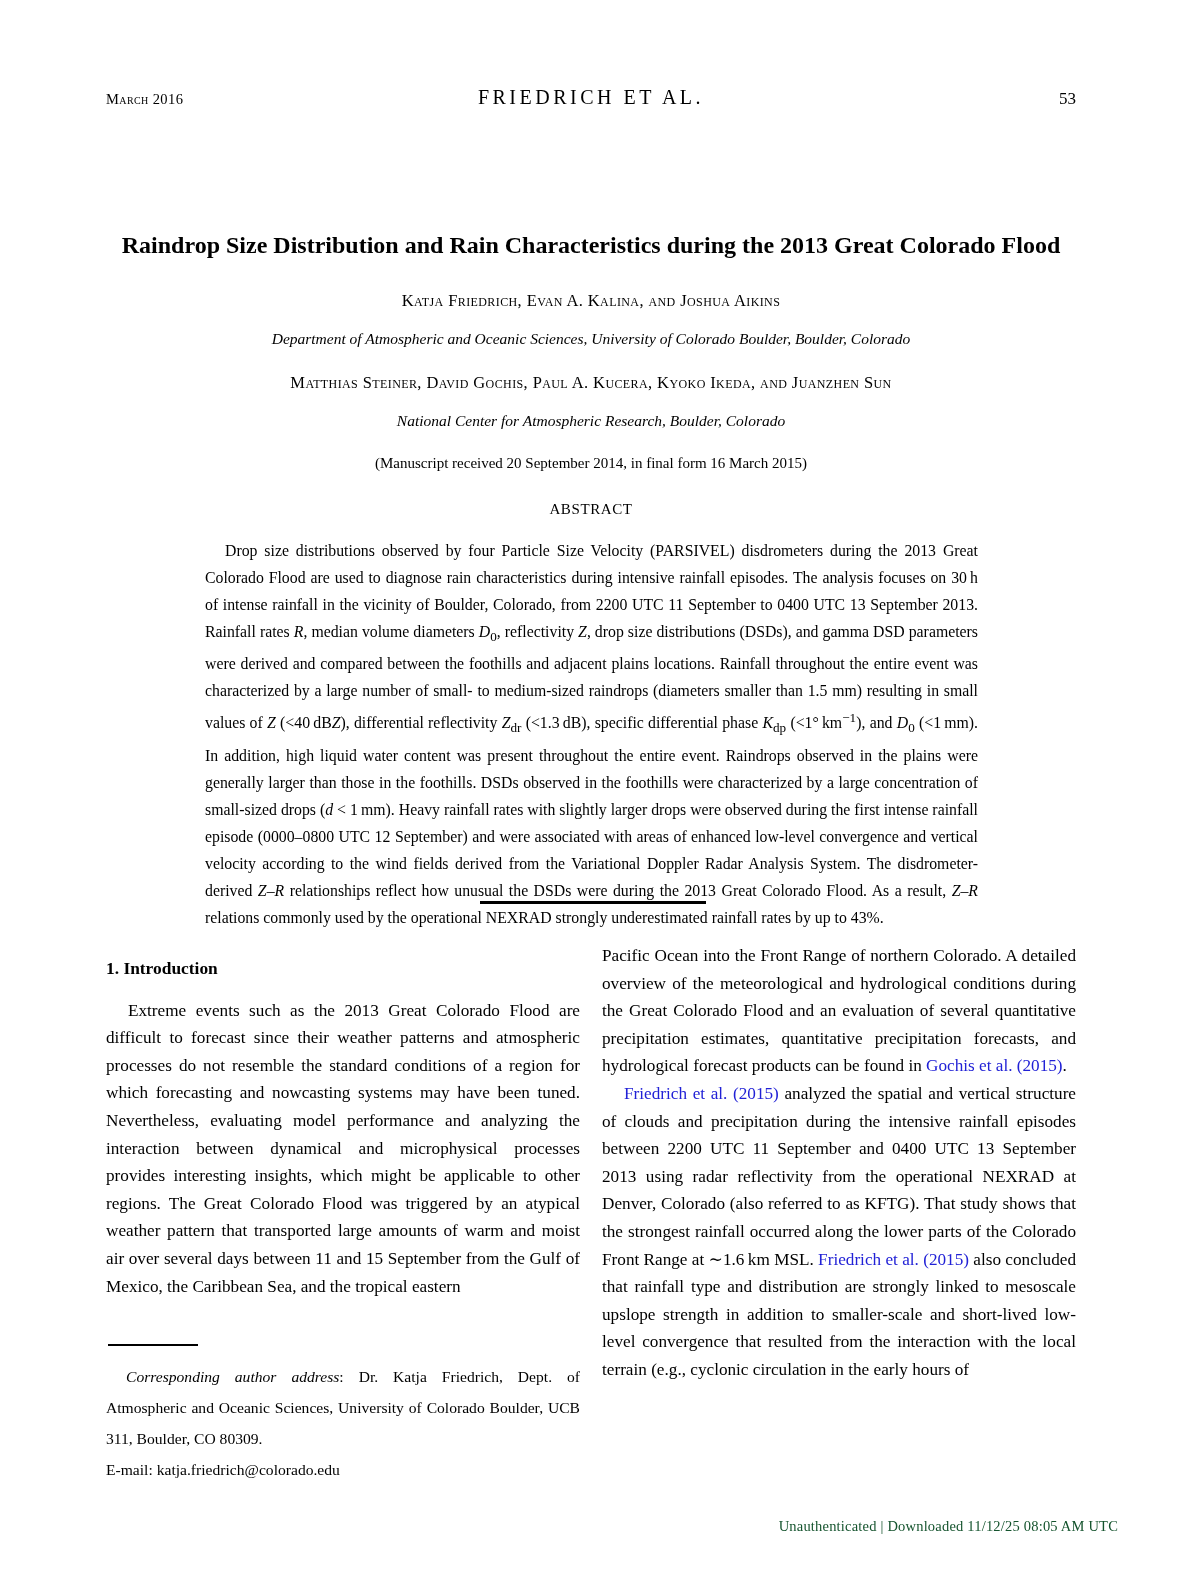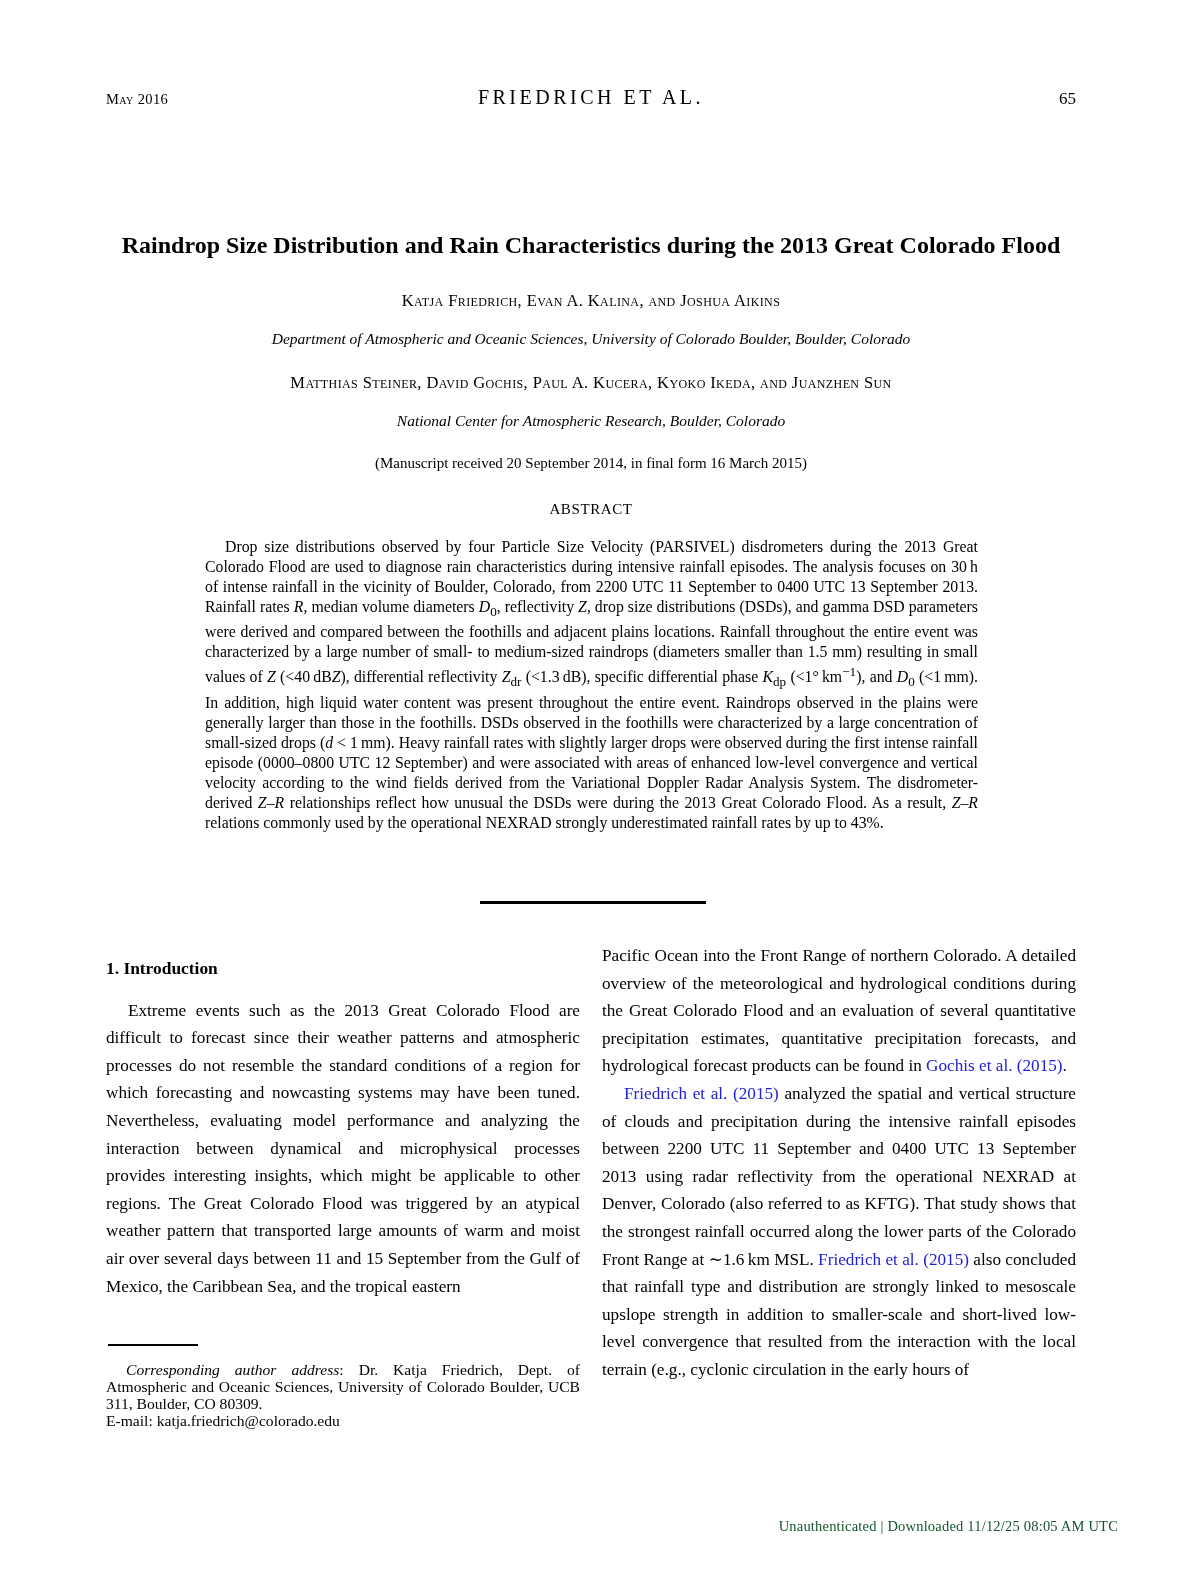--- a/index.html
+++ b/index.html
@@ -24,50 +24,50 @@
   .authors2 { top:373px; }
   .affil { left:106px; width:970px; text-align:center; font-style:italic; font-size:15.5px; }
   .affil1 { top:330px; }
   .affil2 { top:412px; }
   .manuscript { top:455px; left:106px; width:970px; text-align:center; font-size:15px; }
 
   
   .abs-heading { top:501px; left:106px; width:970px; text-align:center; font-size:15px; letter-spacing:0.6px; }
   .abs-body {
     top:537px; left:205px; width:773px;
-    font-size:15.8px; line-height:20px; text-align:justify; text-indent:20px;
+    font-size:15.8px; line-height:27px; text-align:justify; text-indent:20px;
   }
   .divider { top:901px; left:480px; width:226px; height:3px; background:#000; }
 
   
   .columns { top:942px; left:106px; width:970px; display:flex; gap:22px; }
   .col { width:474px; font-size:17.2px; line-height:27.6px; text-align:justify; }
   .intro-heading { font-weight:bold; font-size:17.4px; text-align:left; margin:13px 0 14px 0; }
   .para-indent { text-indent:22px; }
   .cite { color:var(--link,#2121d6); }
 
   
   .bottom-left { left:106px; top:1338px; width:474px; }
   .fn-rule { width:90px; height:1.6px; background:#000; margin:6px 0 15px 2px; }
-  .footnote { font-size:15.6px; line-height:17px; text-align:justify; text-indent:20px; }
+  .footnote { font-size:15.6px; line-height:31px; text-align:justify; text-indent:20px; }
   .doi { margin-top:25px; font-size:16.2px; }
   .copyright { margin-top:37px; font-size:16.2px; }
 
   
   .stamp { top:1518px; right:64px; font-size:14.5px; color:#14532d; letter-spacing:0.2px; }
 </style>
 </head>
 <body>
 
 <div>
 
   <div class="abs runhead">
-    <div class="runhead-left">May 2016</div>
+    <div class="runhead-left">March 2016</div>
     <div class="runhead-center">FRIEDRICH ET AL.</div>
-    <div class="runhead-right">65</div>
+    <div class="runhead-right">53</div>
   </div>
 
   <h1 class="abs title" style="margin:0;">Raindrop Size Distribution and Rain Characteristics during the 2013 Great Colorado Flood</h1>
 
   <div class="abs authors authors1">Katja Friedrich, Evan A. Kalina, and Joshua Aikins</div>
   <div class="abs affil affil1">Department of Atmospheric and Oceanic Sciences, University of Colorado Boulder, Boulder, Colorado</div>
 
   <div class="abs authors authors2">Matthias Steiner, David Gochis, Paul A. Kucera, Kyoko Ikeda, and Juanzhen Sun</div>
   <div class="abs affil affil2">National Center for Atmospheric Research, Boulder, Colorado</div>
 

